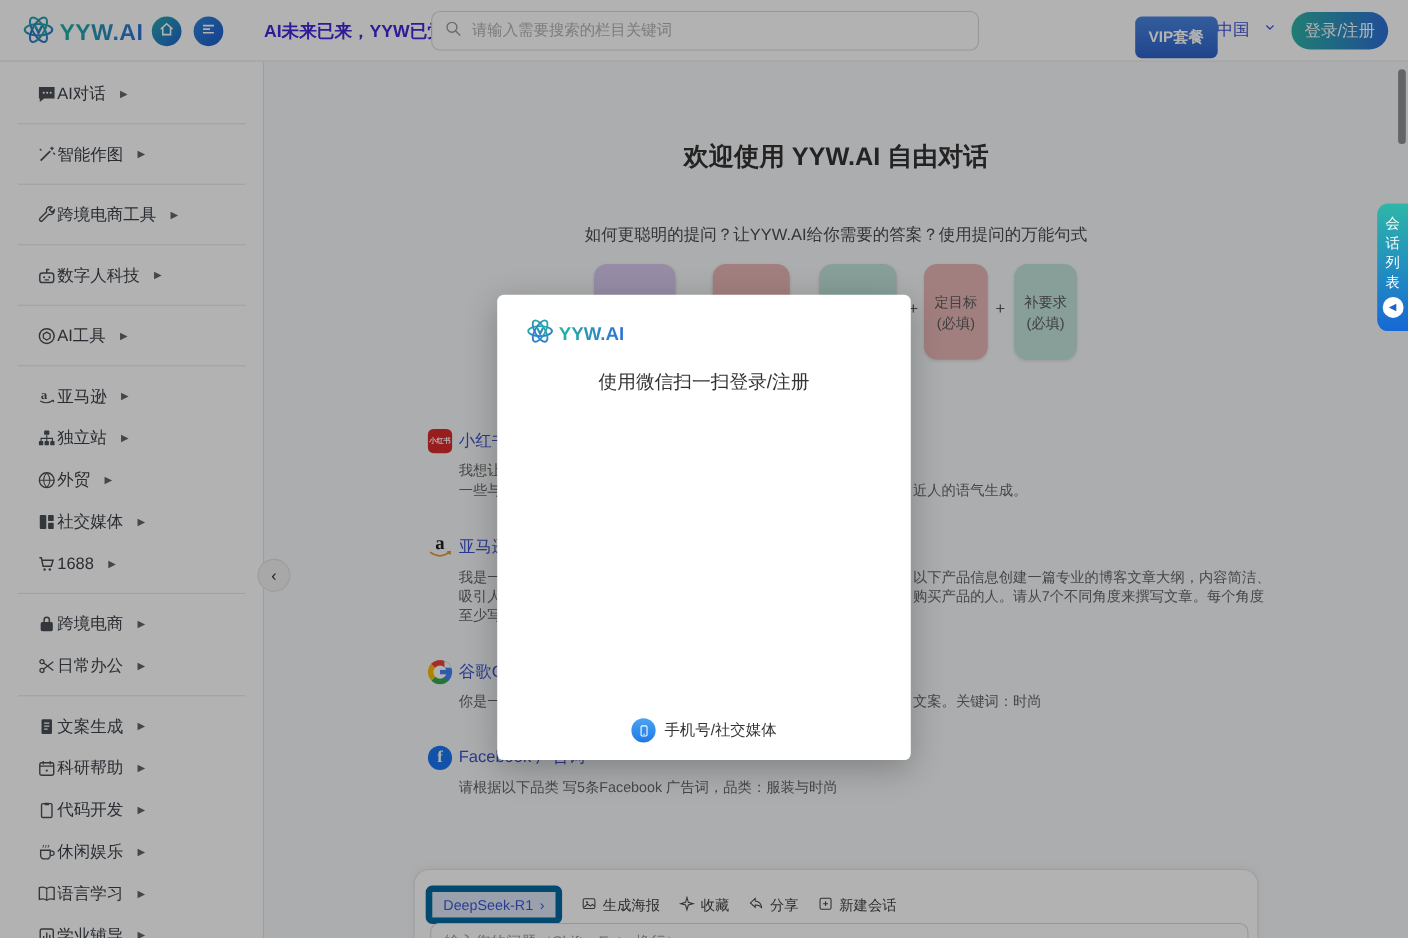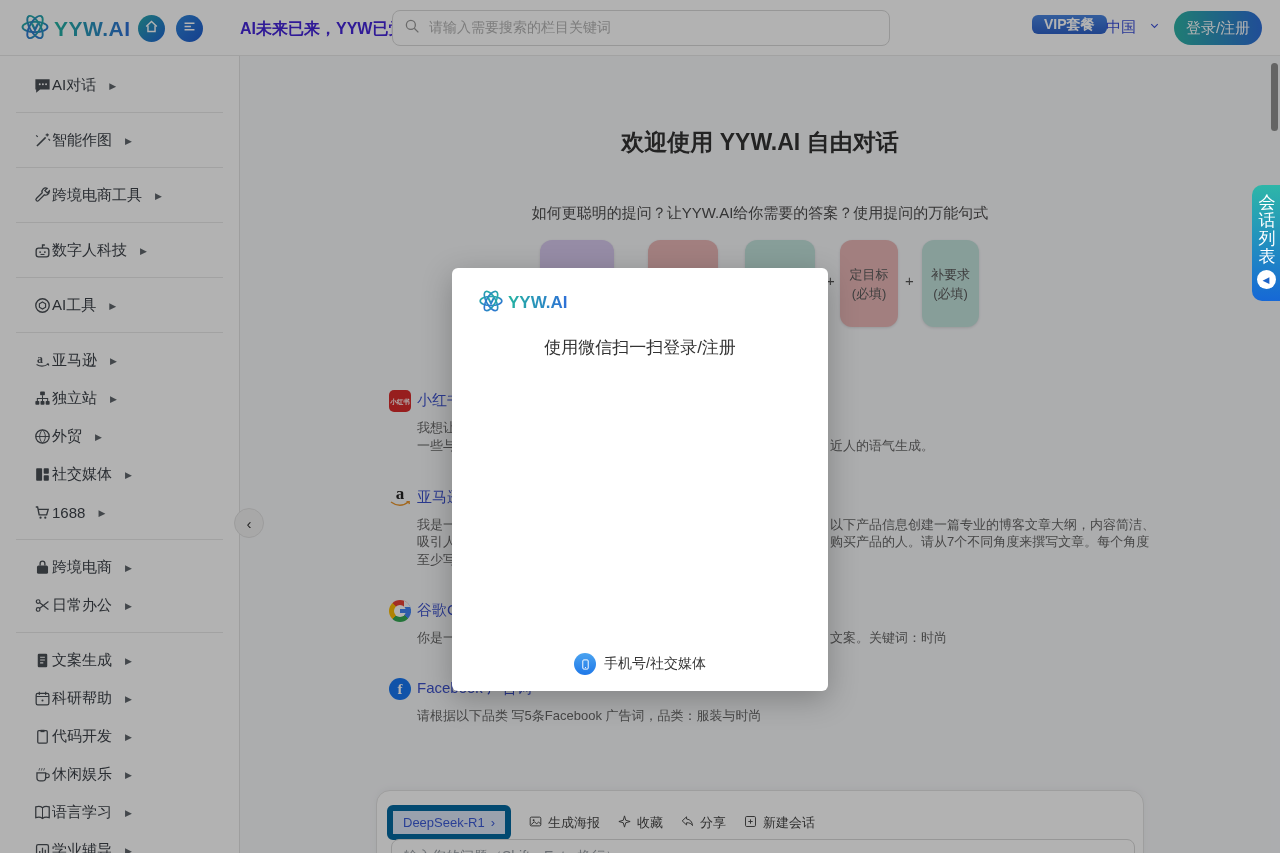--- a/index.html
+++ b/index.html
@@ -17,21 +17,21 @@
   .hbtn { position:absolute; top:15px; width:27px; height:27px; border-radius:50%;
           display:flex; align-items:center; justify-content:center; }
   .hbtn.home { left:138px; background:linear-gradient(135deg,#2aa9ab,#1f64d4); }
   .hbtn.menu { left:176px; background:linear-gradient(135deg,#2f86d8,#1f5bcc); }
   .tagline { position:absolute; left:240px; top:19px; font-size:16px; font-weight:bold;
              color:#4526d9; white-space:nowrap; }
   .searchbox { position:absolute; left:392px; top:10px; width:498px; height:36px; background:#fff;
                border:1px solid #d9d9d9; border-radius:8px; display:flex; align-items:center;
                padding:0 10px; gap:8px; }
   .searchbox .ph { font-size:14px; color:#b3b3b3; }
-  .vip-btn { position:absolute; left:1032px; top:15px; height:19px; padding:0 12px; border-radius:6px;
+  .vip-btn { position:absolute; left:1032px; top:15px; height:38px; padding:0 12px; border-radius:6px;
              background:linear-gradient(180deg,#4a86e0,#2f62c9); color:#fff; font-size:14px;
              font-weight:bold; display:flex; align-items:center; }
   .region { position:absolute; left:1106px; top:18px; display:flex; align-items:flex-start; gap:12px;
             color:#3b50d8; font-size:15px; }
   .login-btn { position:absolute; left:1174px; top:11px; width:88px; height:34px; border-radius:17px;
                background:linear-gradient(90deg,#2fb3a6,#2f6fd8); color:#fff; font-size:15px;
                display:flex; align-items:center; justify-content:center; }
 
   
   .sidebar { position:absolute; left:0; top:56px; width:240px; height:797px; background:#fff;
@@ -100,21 +100,21 @@
                justify-content:center; gap:8px; }
   .alt-login .ic { width:22px; height:22px; border-radius:50%;
                    background:linear-gradient(180deg,#4aa3f0,#1f78e8); display:flex;
                    align-items:center; justify-content:center; }
   .alt-login .tx { font-size:14px; color:#333; }
 
   
   .side-tab { position:absolute; left:1252px; top:185px; width:28px; height:116px; z-index:30;
               background:linear-gradient(180deg,#2eb6a8,#1668d6); border-radius:10px 0 0 10px;
               display:flex; flex-direction:column; align-items:center; padding-top:9px; }
-  .side-tab .vtext { width:15px; font-size:17px; color:#fff; line-height:18px; text-align:center;
+  .side-tab .vtext { width:15px; font-size:13px; color:#fff; line-height:18px; text-align:center;
                      word-break:break-all; }
   .side-tab .circ { margin-top:4px; width:19px; height:19px; border-radius:50%; background:#fff;
                     display:flex; align-items:center; justify-content:center; font-size:9px;
                     color:#1d64c8; }
   .scroll-thumb { position:absolute; left:1271px; top:63px; width:7px; height:68px; background:#646464;
                   border-radius:4px; z-index:30; }
 </style>
 </head>
 <body>
 

